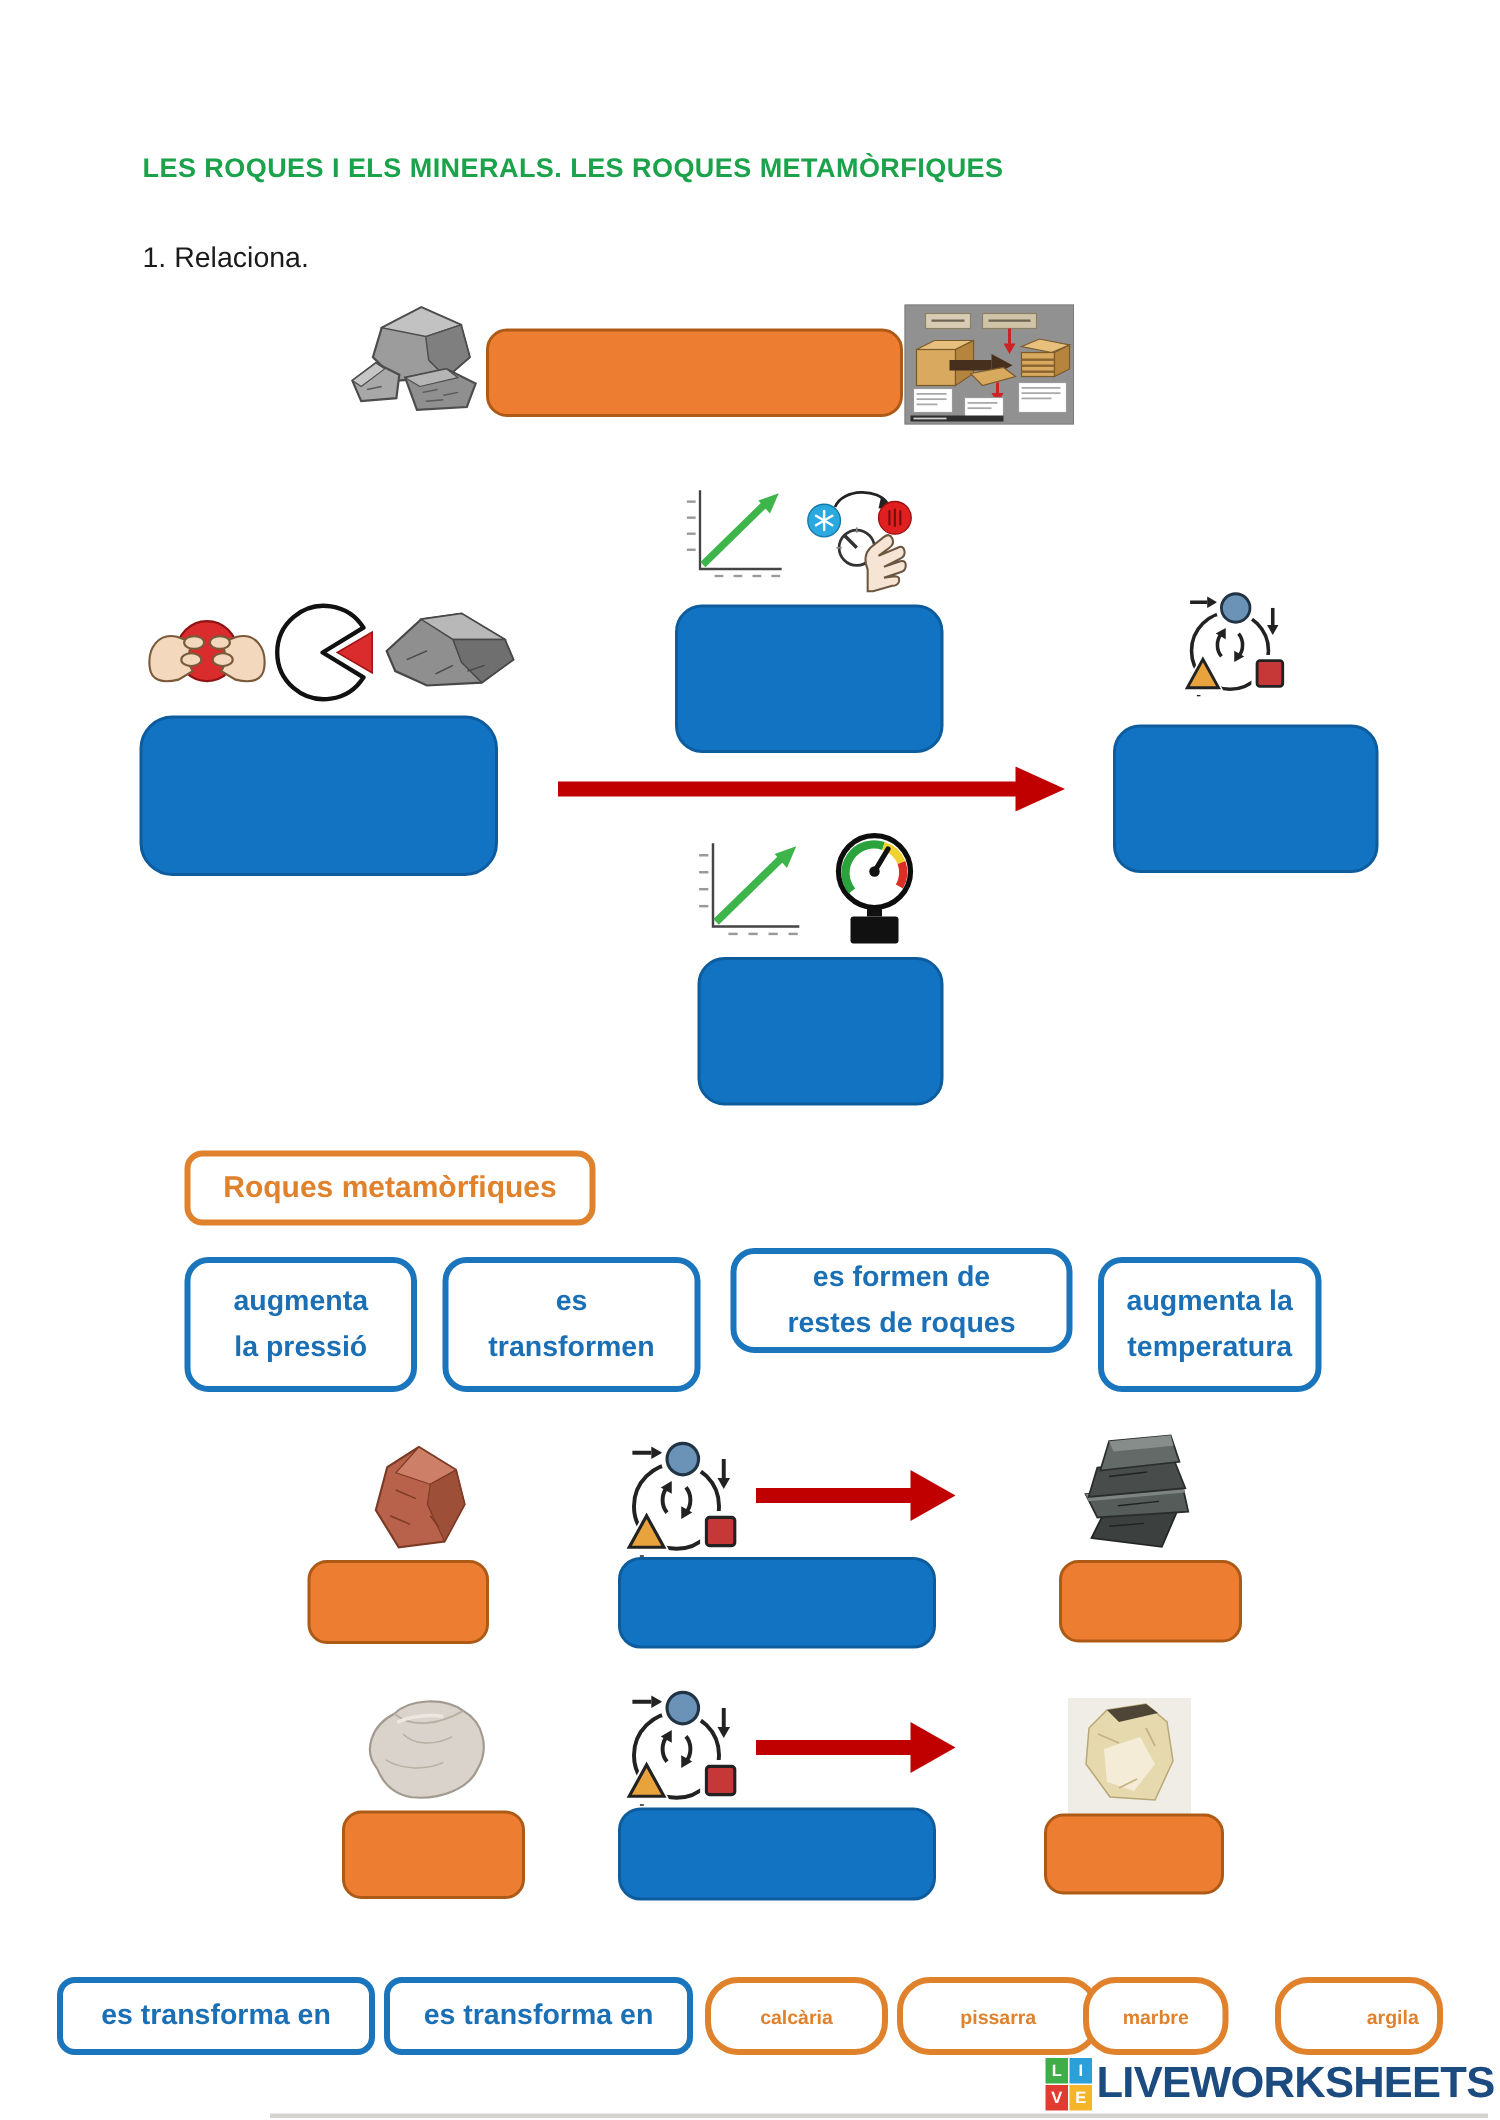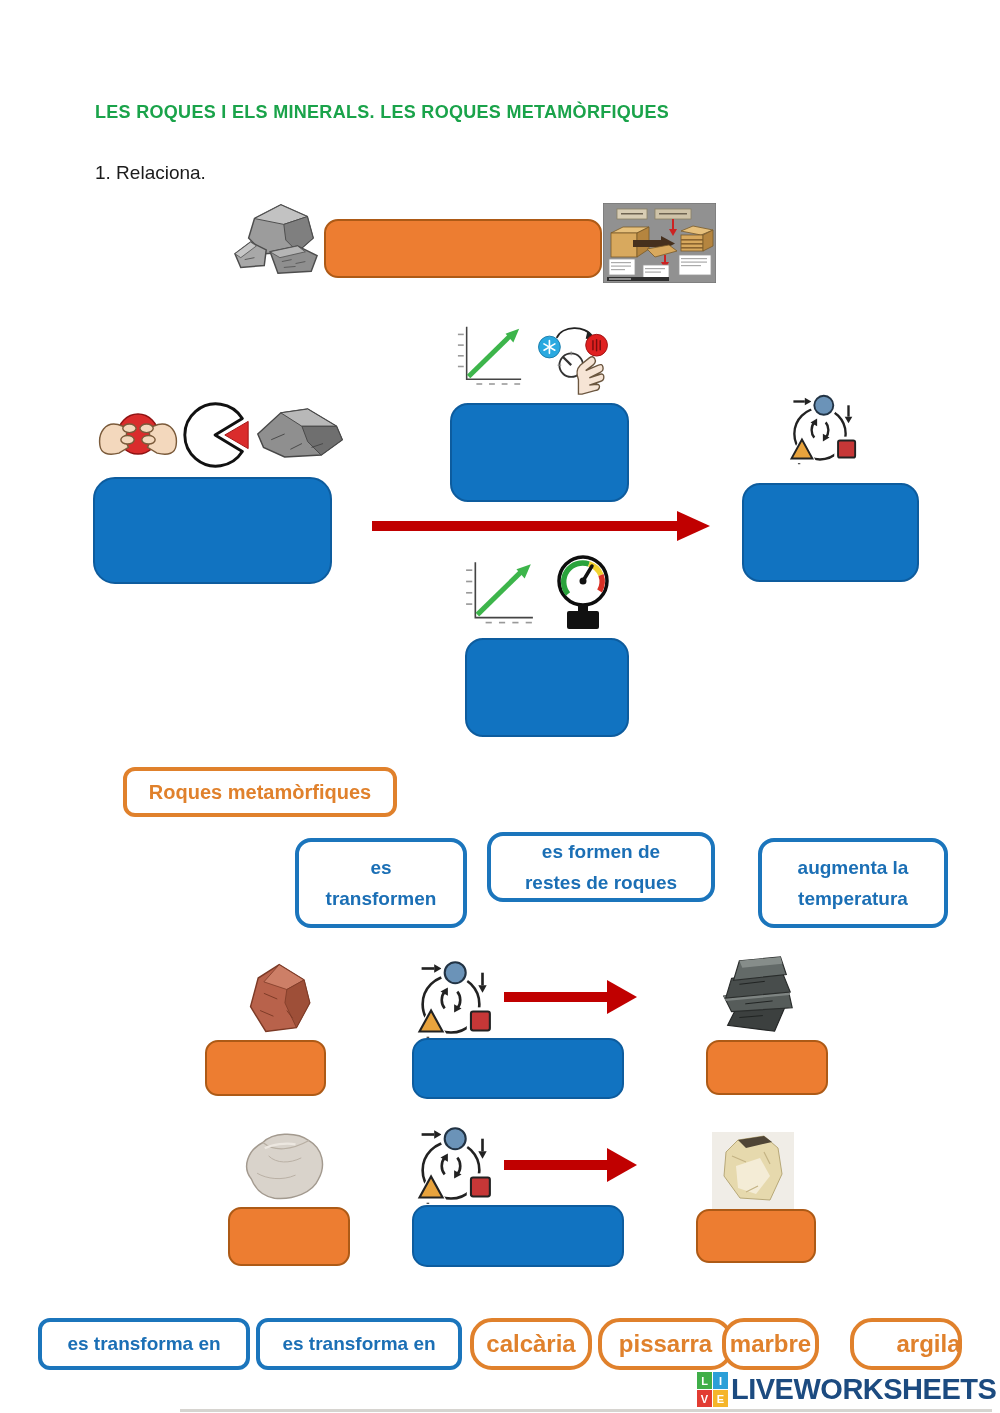--- a/index.html
+++ b/index.html
@@ -23,26 +23,26 @@
   #boxR1R{left:706px;top:1040px;width:118px;height:51px;}
   #boxR2L{left:228px;top:1207px;width:118px;height:55px;}
   #boxR2M{left:412px;top:1205px;width:208px;height:58px;border-radius:15px;}
   #boxR2R{left:696px;top:1209px;width:116px;height:50px;}
   
   .lblblue{border:4px solid #1b75bc;border-radius:16px;color:#1b6fb5;font-weight:bold;
            display:flex;flex-direction:column;align-items:center;justify-content:center;
            text-align:center;font-size:19px;line-height:1.65;background:#fff;box-sizing:border-box;}
   .lblorange{border:4px solid #e0812c;border-radius:22px;color:#e0812c;font-weight:bold;
            display:flex;align-items:center;justify-content:center;text-align:center;
-           font-size:24px;background:#fff;box-sizing:border-box;}
+           font-size:13px;background:#fff;box-sizing:border-box;}
   #catbox{left:123px;top:767px;width:274px;height:50px;font-size:20px;border-radius:12px;}
   #opt1{left:123px;top:838px;width:155px;height:90px;}
   #opt2{left:295px;top:838px;width:172px;height:90px;}
   #opt3{left:487px;top:832px;width:228px;height:70px;}
-  #opt4{left:758px;top:838px;width:190px;height:90px;}
+  #opt4{left:732px;top:838px;width:149px;height:90px;}
   #wb1{left:38px;top:1318px;width:212px;height:52px;border-radius:12px;flex-direction:row;}
   #wb2{left:256px;top:1318px;width:206px;height:52px;border-radius:12px;flex-direction:row;}
   #wo1{left:470px;top:1318px;width:122px;height:52px;}
   #wo2{left:598px;top:1318px;width:135px;height:52px;}
   #wo3{left:722px;top:1318px;width:97px;height:52px;}
   #wo4{left:850px;top:1318px;width:112px;height:52px;padding-left:45px;}
   
   #rockpile{left:227px;top:197px;width:98px;height:90px;}
   #foliation{left:603px;top:203px;width:113px;height:80px;}
   #chart1{left:455px;top:320px;width:70px;height:72px;}
@@ -247,20 +247,24 @@
     <rect x="26" y="52" width="10" height="6" fill="#111"></rect>
     <rect x="15" y="58" width="32" height="18" rx="2" fill="#111"></rect>
   </svg>
 
   <div class="abs ansblue" id="boxB4"></div>
 
   <div class="abs lblorange" id="catbox">
     <span>Roques metamòrfiques</span>
   </div>
 
+  <div class="abs lblblue" id="opt1">
+    <span>augmenta</span>
+    <span>la pressió</span>
+  </div>
   <div class="abs lblblue" id="opt2">
     <span>es</span>
     <span>transformen</span>
   </div>
   <div class="abs lblblue" id="opt3">
     <span>es formen de</span>
     <span>restes de roques</span>
   </div>
   <div class="abs lblblue" id="opt4">
     <span>augmenta la</span>

